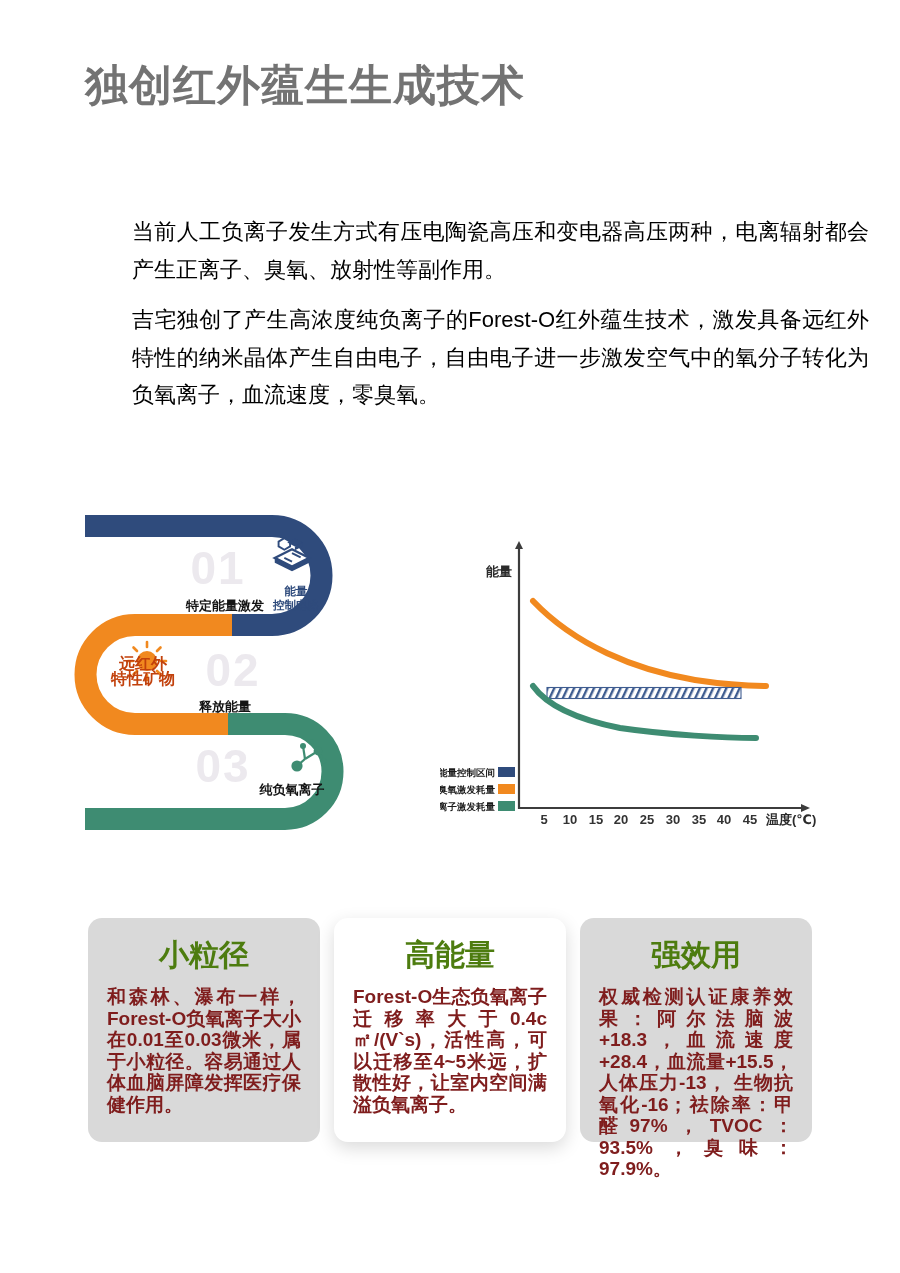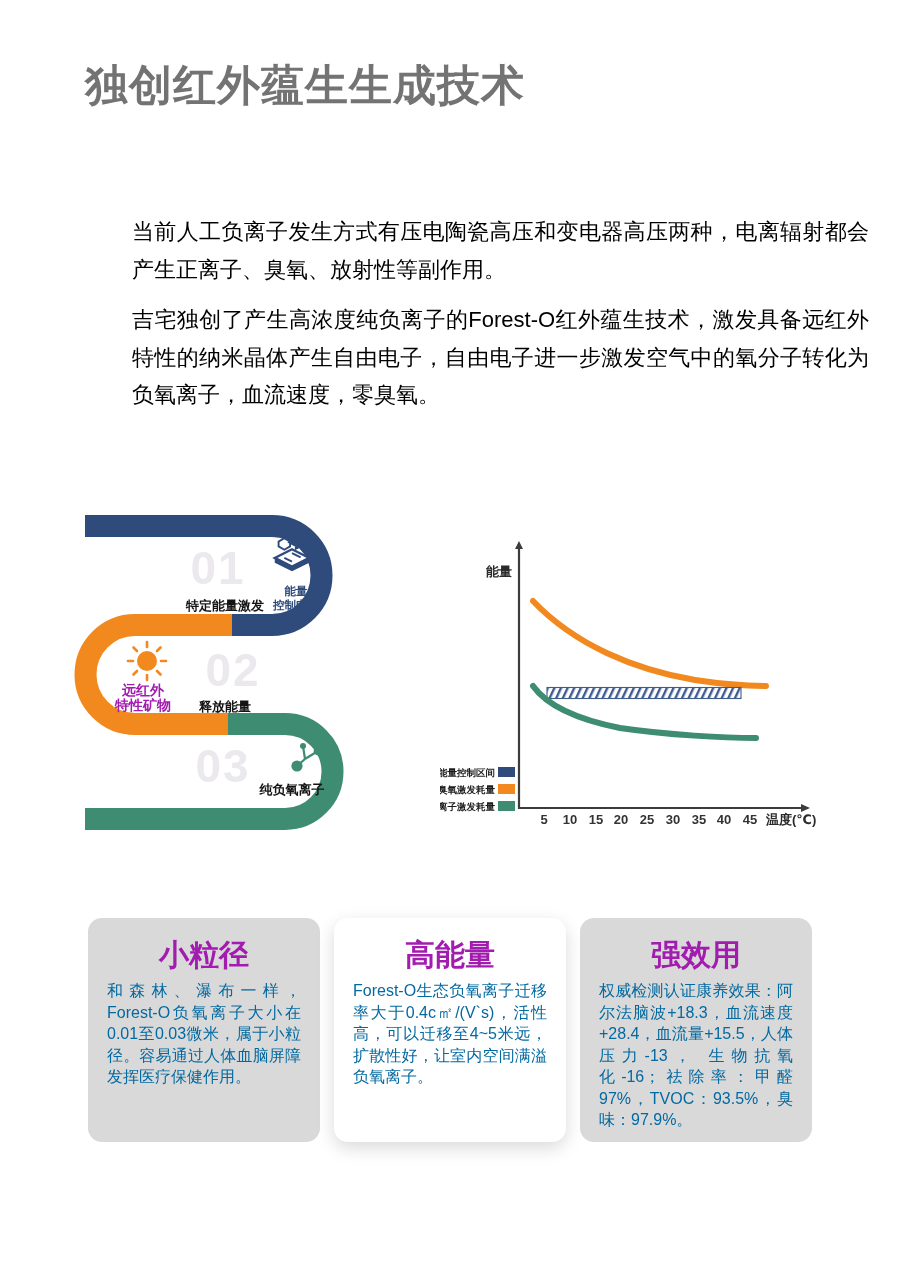--- a/index.html
+++ b/index.html
@@ -19,39 +19,39 @@
   .process { position:absolute; left:70px; top:505px; width:310px; height:345px; }
   .process svg.spath { position:absolute; left:0; top:0; }
   .wm { position:absolute; transform:translate(-50%,-50%); font-size:46px; font-weight:900; color:#ece9ee; letter-spacing:2px; }
   .wm1 { left:148px; top:63px; } .wm2 { left:163px; top:165px; } .wm3 { left:153px; top:261px; }
   .picon { position:absolute; transform:translate(-50%,-50%); }
   .chip-pos { left:222px; top:52px; }
   .sun-pos { left:77px; top:158px; }
   .mol-pos { left:240px; top:255px; }
   .plabel { position:absolute; transform:translate(-50%,-50%); text-align:center; font-weight:700; white-space:nowrap; }
   .lbl-navy { left:226px; top:93px; color:#2f4b7c; font-size:11.5px; line-height:14px; }
-  .lbl-orange { left:73px; top:193px; color:#a21caf; font-size:14px; line-height:15px; }
+  .lbl-orange { left:73px; top:166px; color:#c2410c; font-size:16px; line-height:15px; }
   .lbl-black3 { left:222px; top:285px; color:#141414; font-size:13px; }
   .caption { position:absolute; transform:translate(-50%,-50%); color:#141414; font-weight:700; font-size:13px; white-space:nowrap; }
   .cap1 { left:155px; top:101px;text-align:center; }
   .cap2 { left:155px; top:202px;text-align:center; }
 
   
   .chart { position:absolute; left:440px; top:520px; }
   .chart text { font-family:"Liberation Sans","DejaVu Sans",sans-serif; }
   .axis-label { font-size:13px; font-weight:700; fill:#2b2b2b; }
   .tick-label { font-size:13px; font-weight:700; fill:#333333; }
   .legend-label { font-size:9.5px; font-weight:700; fill:#1a1a1a; }
 
   
   .cards { position:absolute; left:88px; top:918px; width:724px; display:flex; gap:14px; }
   .card { flex:1; height:224px; border-radius:14px; background:#d9d9d9; padding:20px 19px 0; }
   .card.highlight { background:#ffffff; box-shadow:0 6px 18px rgba(0,0,0,0.15); }
-  .card-title { text-align:center; font-size:30px; line-height:34px; font-weight:900; color:#a21caf; margin-bottom:8px; }
-  .card-body { font-size:16px; line-height:21.5px; color:#0369a1; text-align:justify; font-weight:400; }
+  .card-title { text-align:center; font-size:30px; line-height:34px; font-weight:900; color:#4d7c0f; margin-bottom:14px; }
+  .card-body { font-size:19px; line-height:21.5px; color:#7f1d1d; text-align:justify; font-weight:700; }
 </style>
 </head>
 <body>
 
 <div class="page">
 
   <div class="title">
     <div>独创红外蕴生生成技术</div>
   </div>
 

